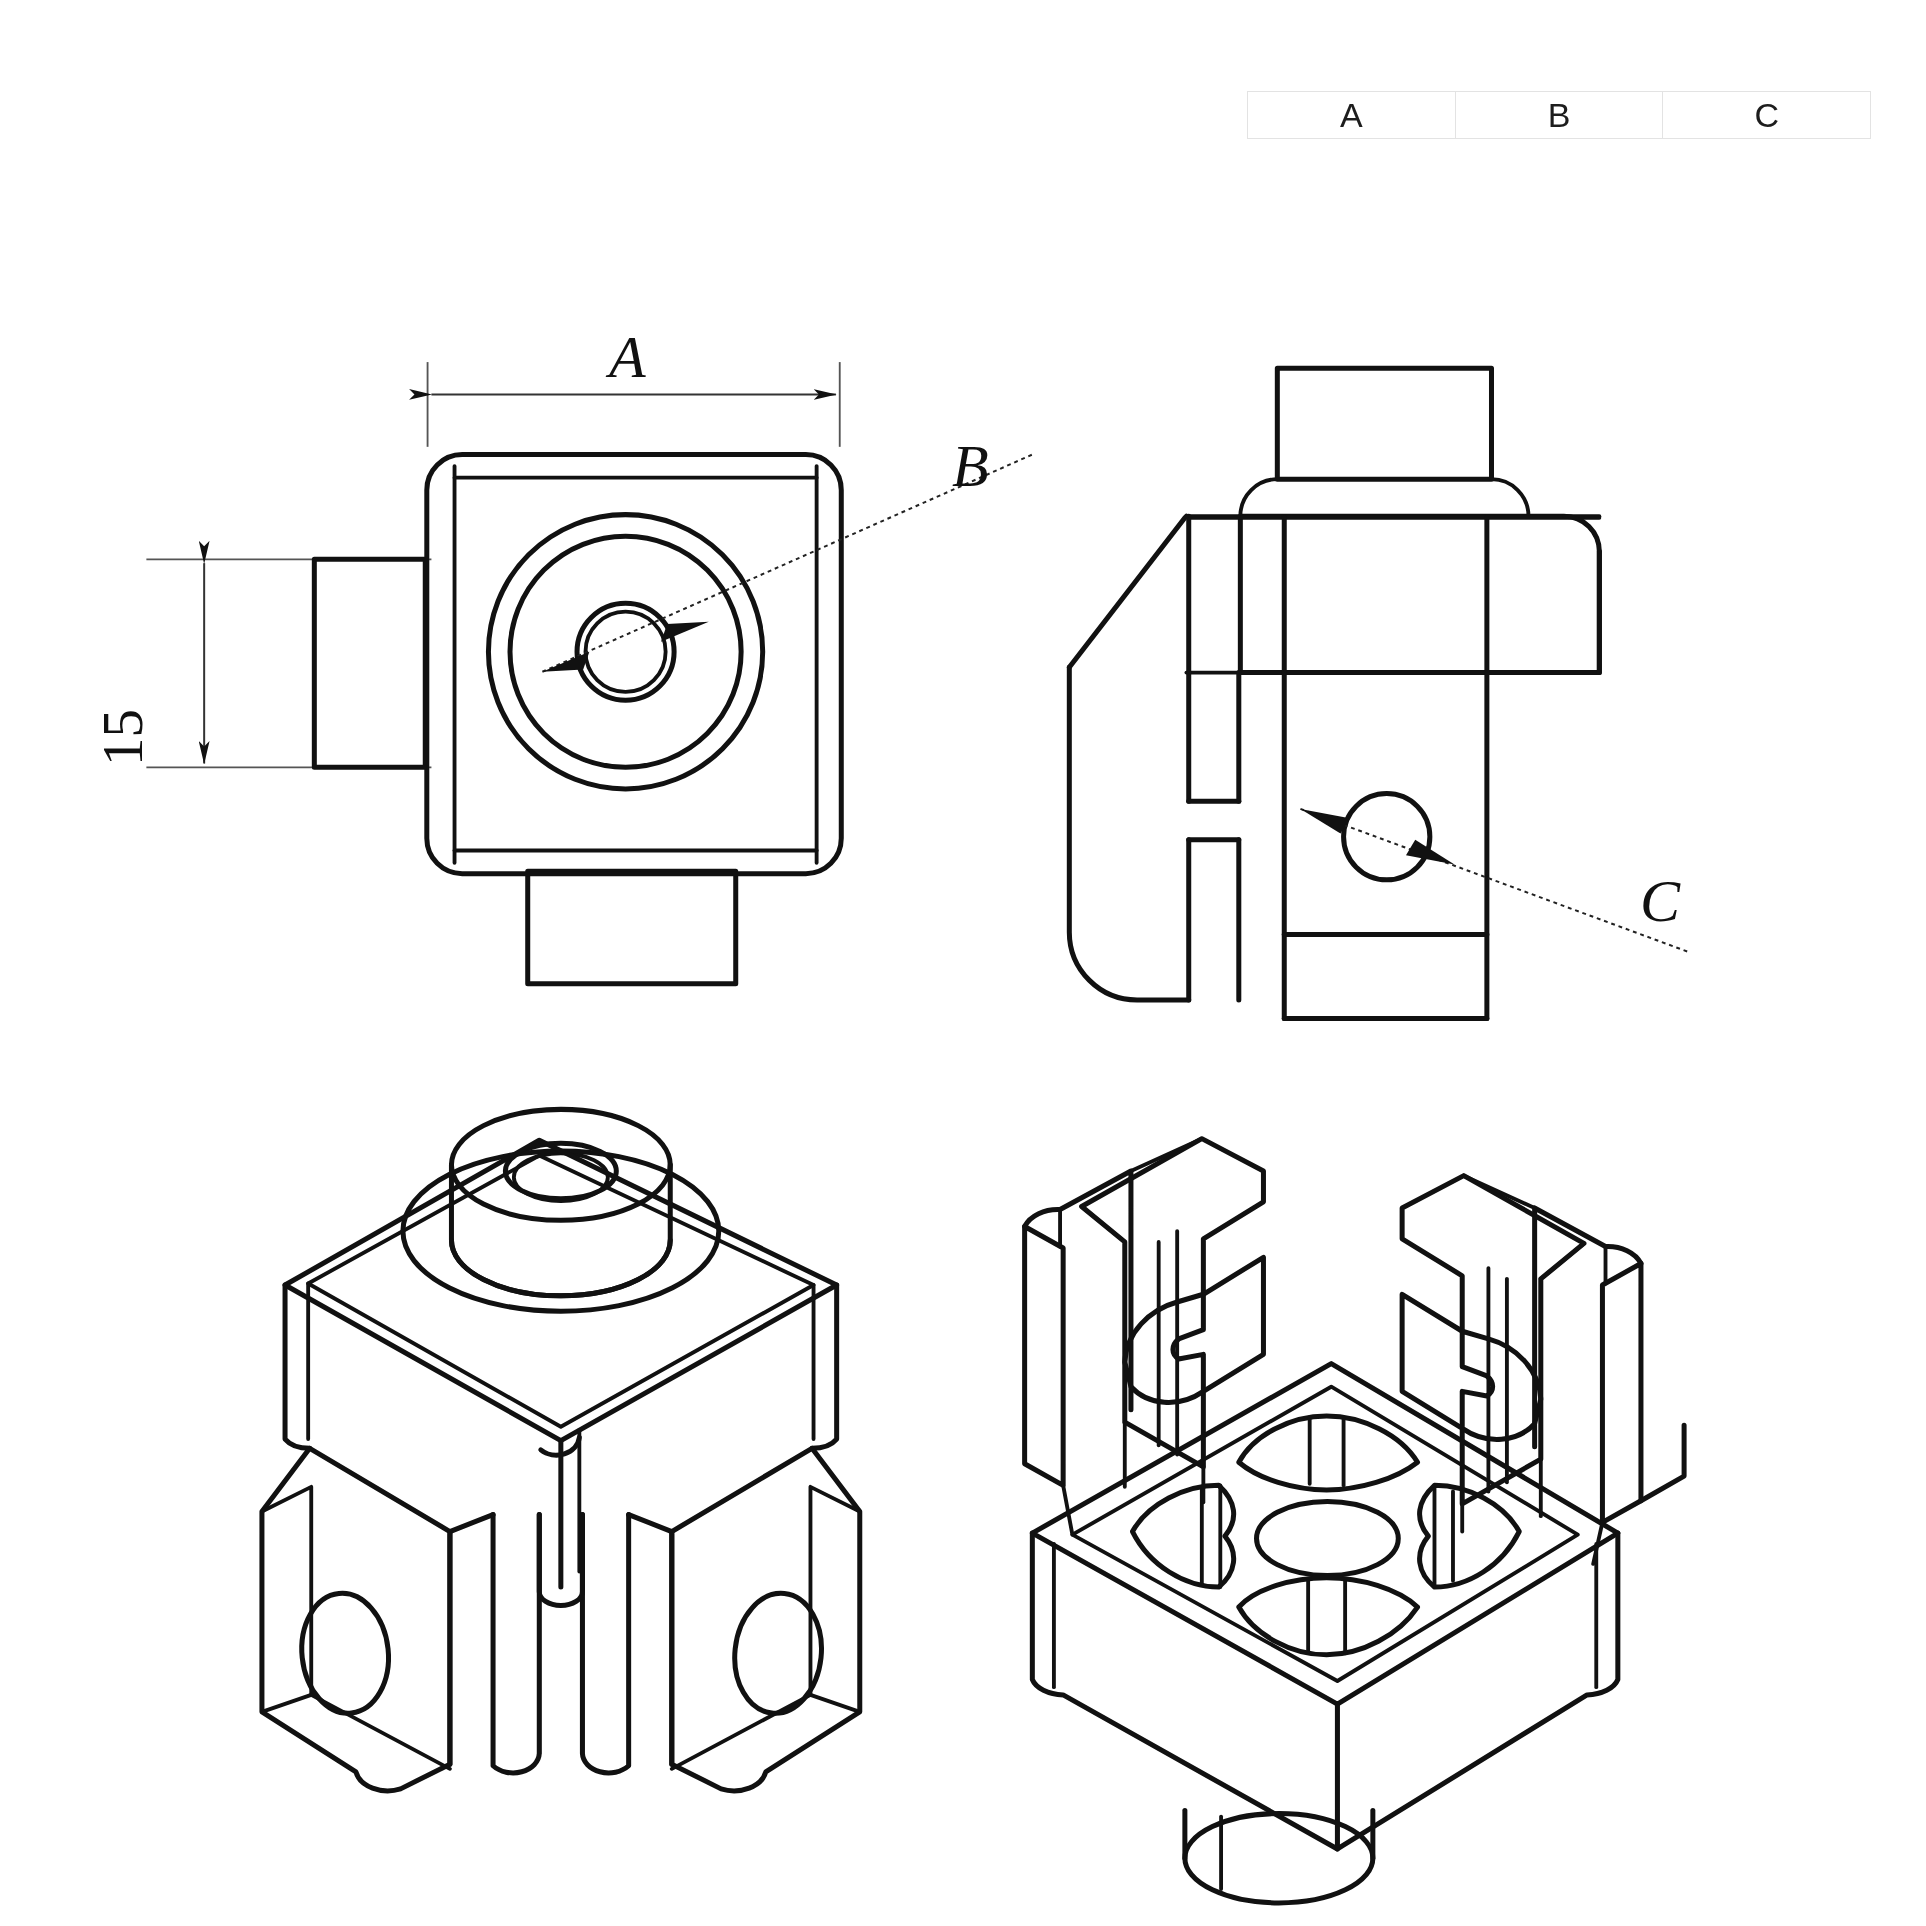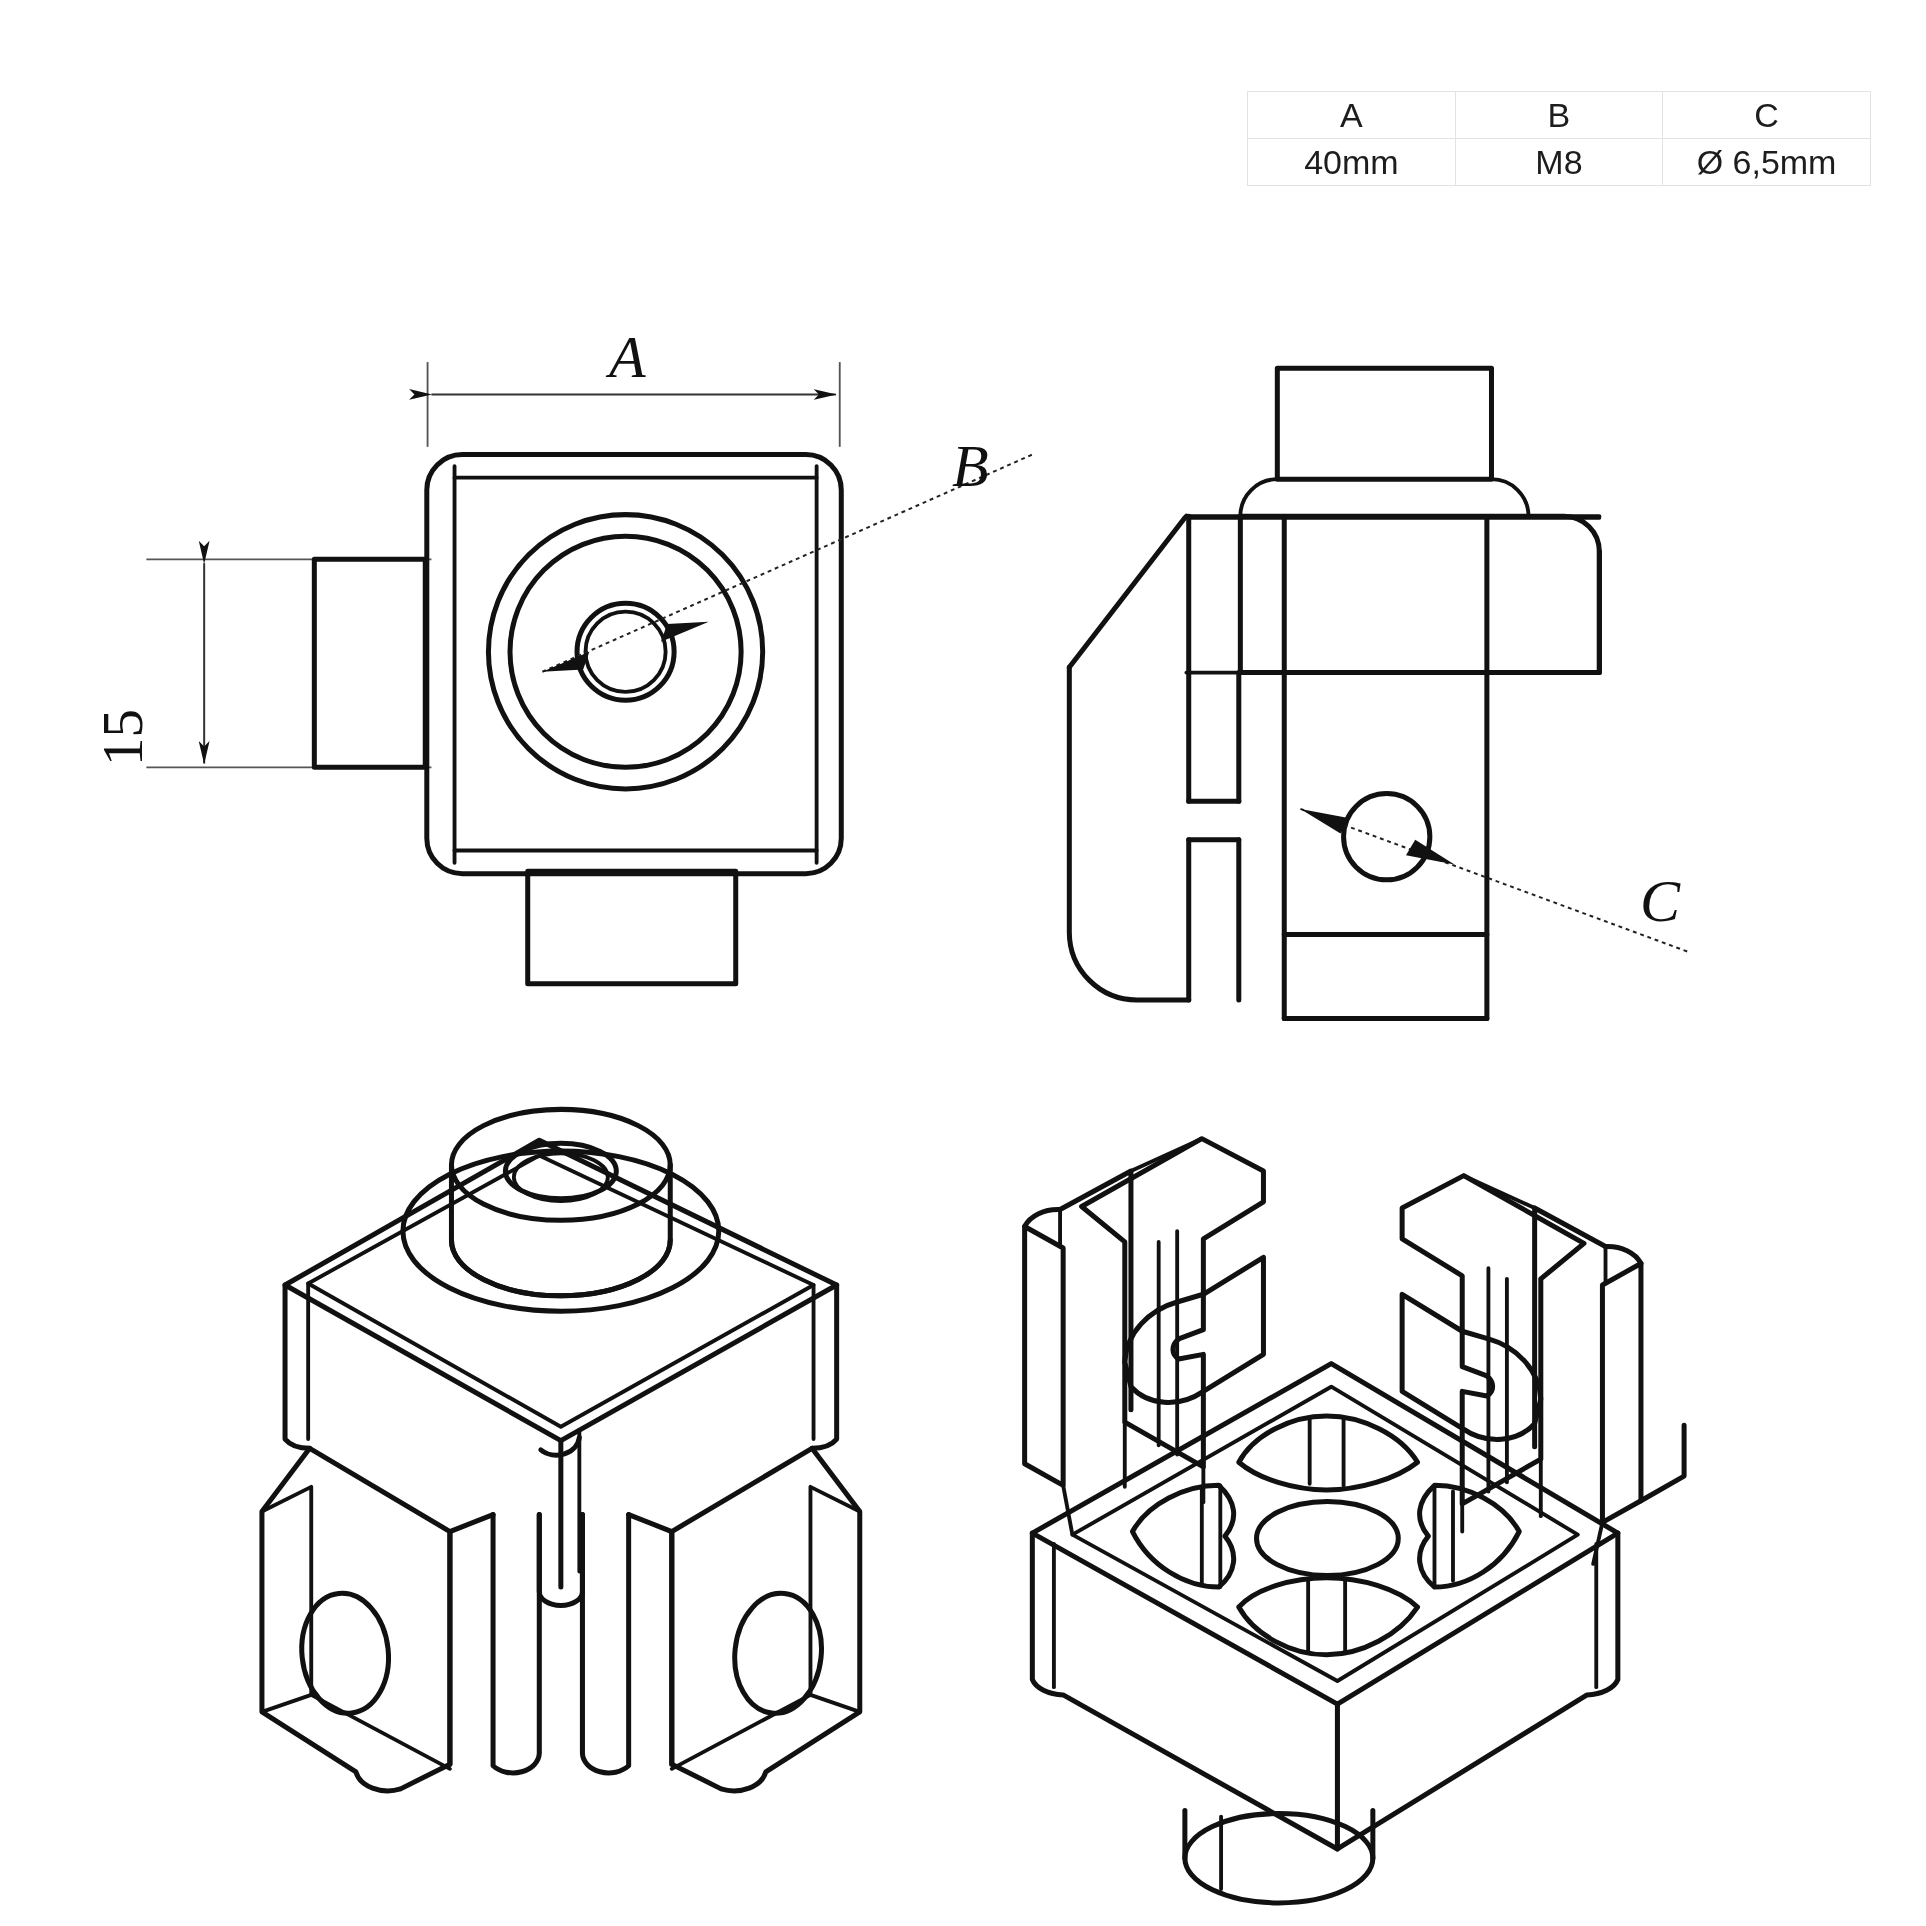--- a/index.html
+++ b/index.html
@@ -35,25 +35,20 @@
 
 <div id="sheet">
 
   <table id="spec-table">
     <tbody>
       <tr class="hdr">
         <td>A</td>
         <td>B</td>
         <td>C</td>
       </tr>
-      <tr>
-        <td>40mm</td>
-        <td>M8</td>
-        <td>Ø 6,5mm</td>
-      </tr>
     </tbody>
   </table>
 
   <svg class="drw" viewBox="0 0 2500 2500">
     <defs>
       <marker id="ah" markerWidth="22" markerHeight="12" refX="21" refY="6" orient="auto" markerUnits="userSpaceOnUse">
         <path d="M0,0 L22,6 L0,12 L5,6 Z" fill="#111"></path>
       </marker>
       <marker id="ahs" markerWidth="30" markerHeight="14" refX="29" refY="7" orient="auto" markerUnits="userSpaceOnUse">
         <path d="M0,0 L30,7 L0,14 L7,7 Z" fill="#111"></path>

